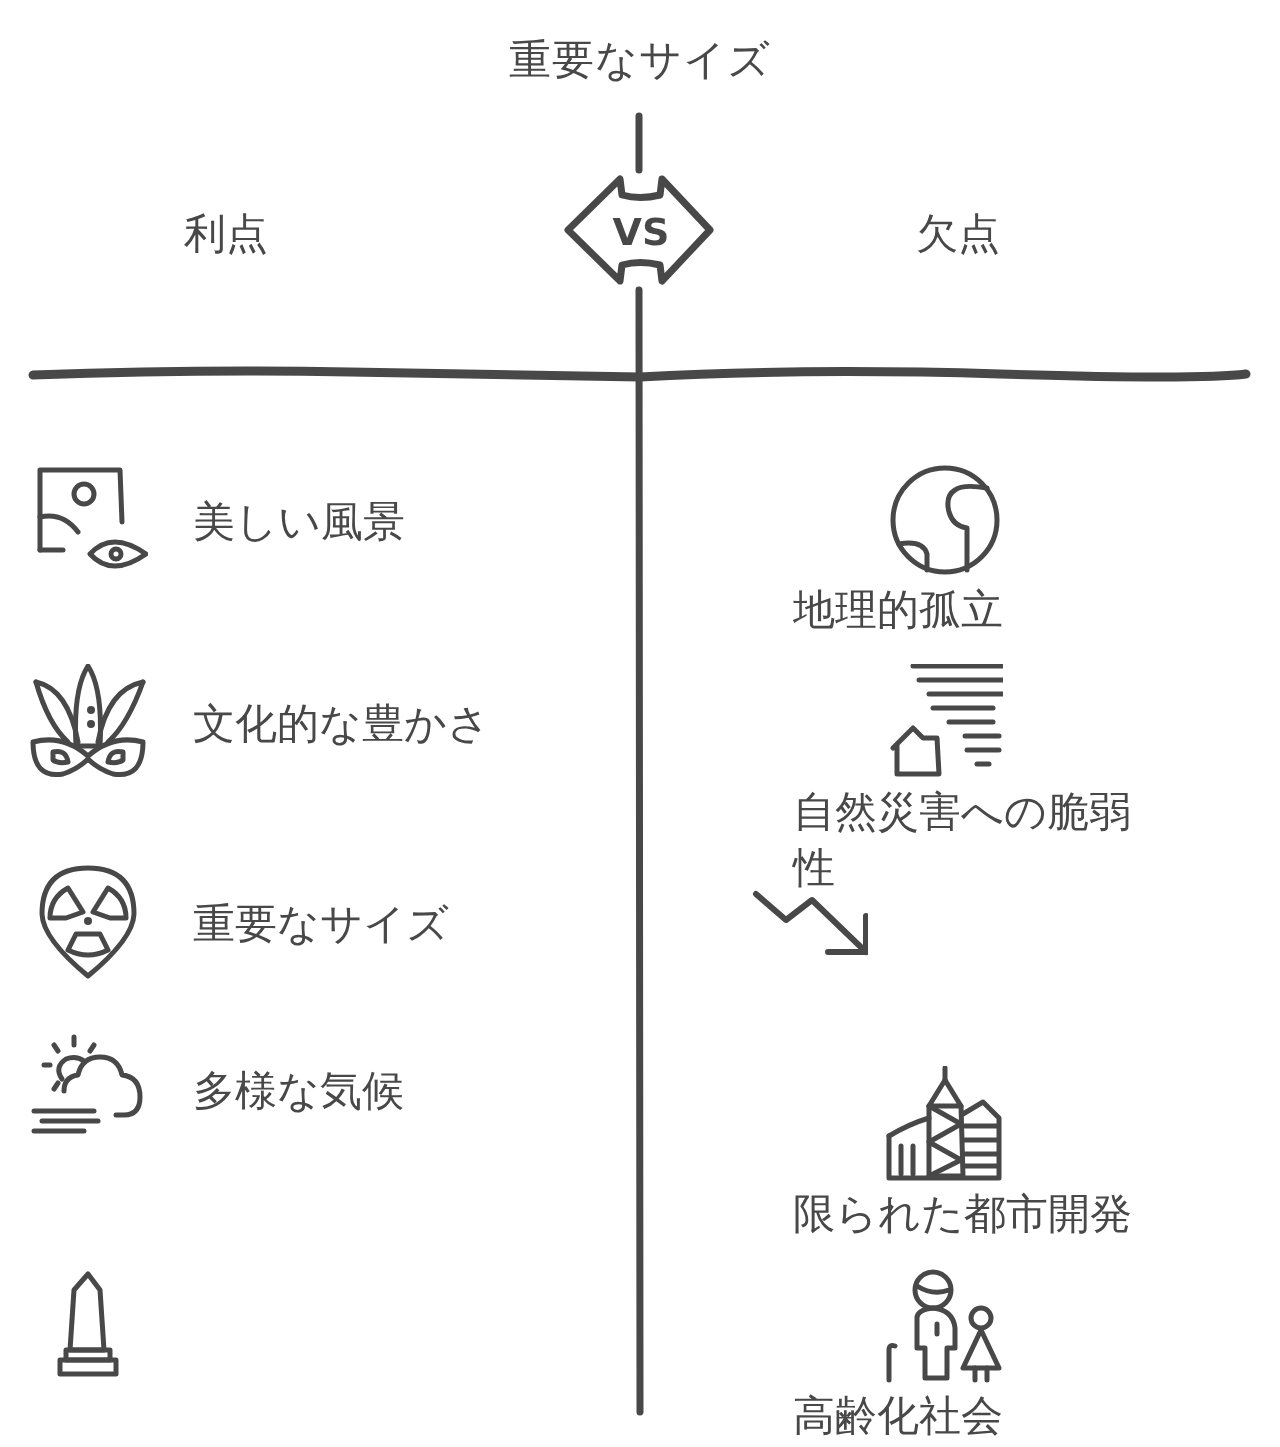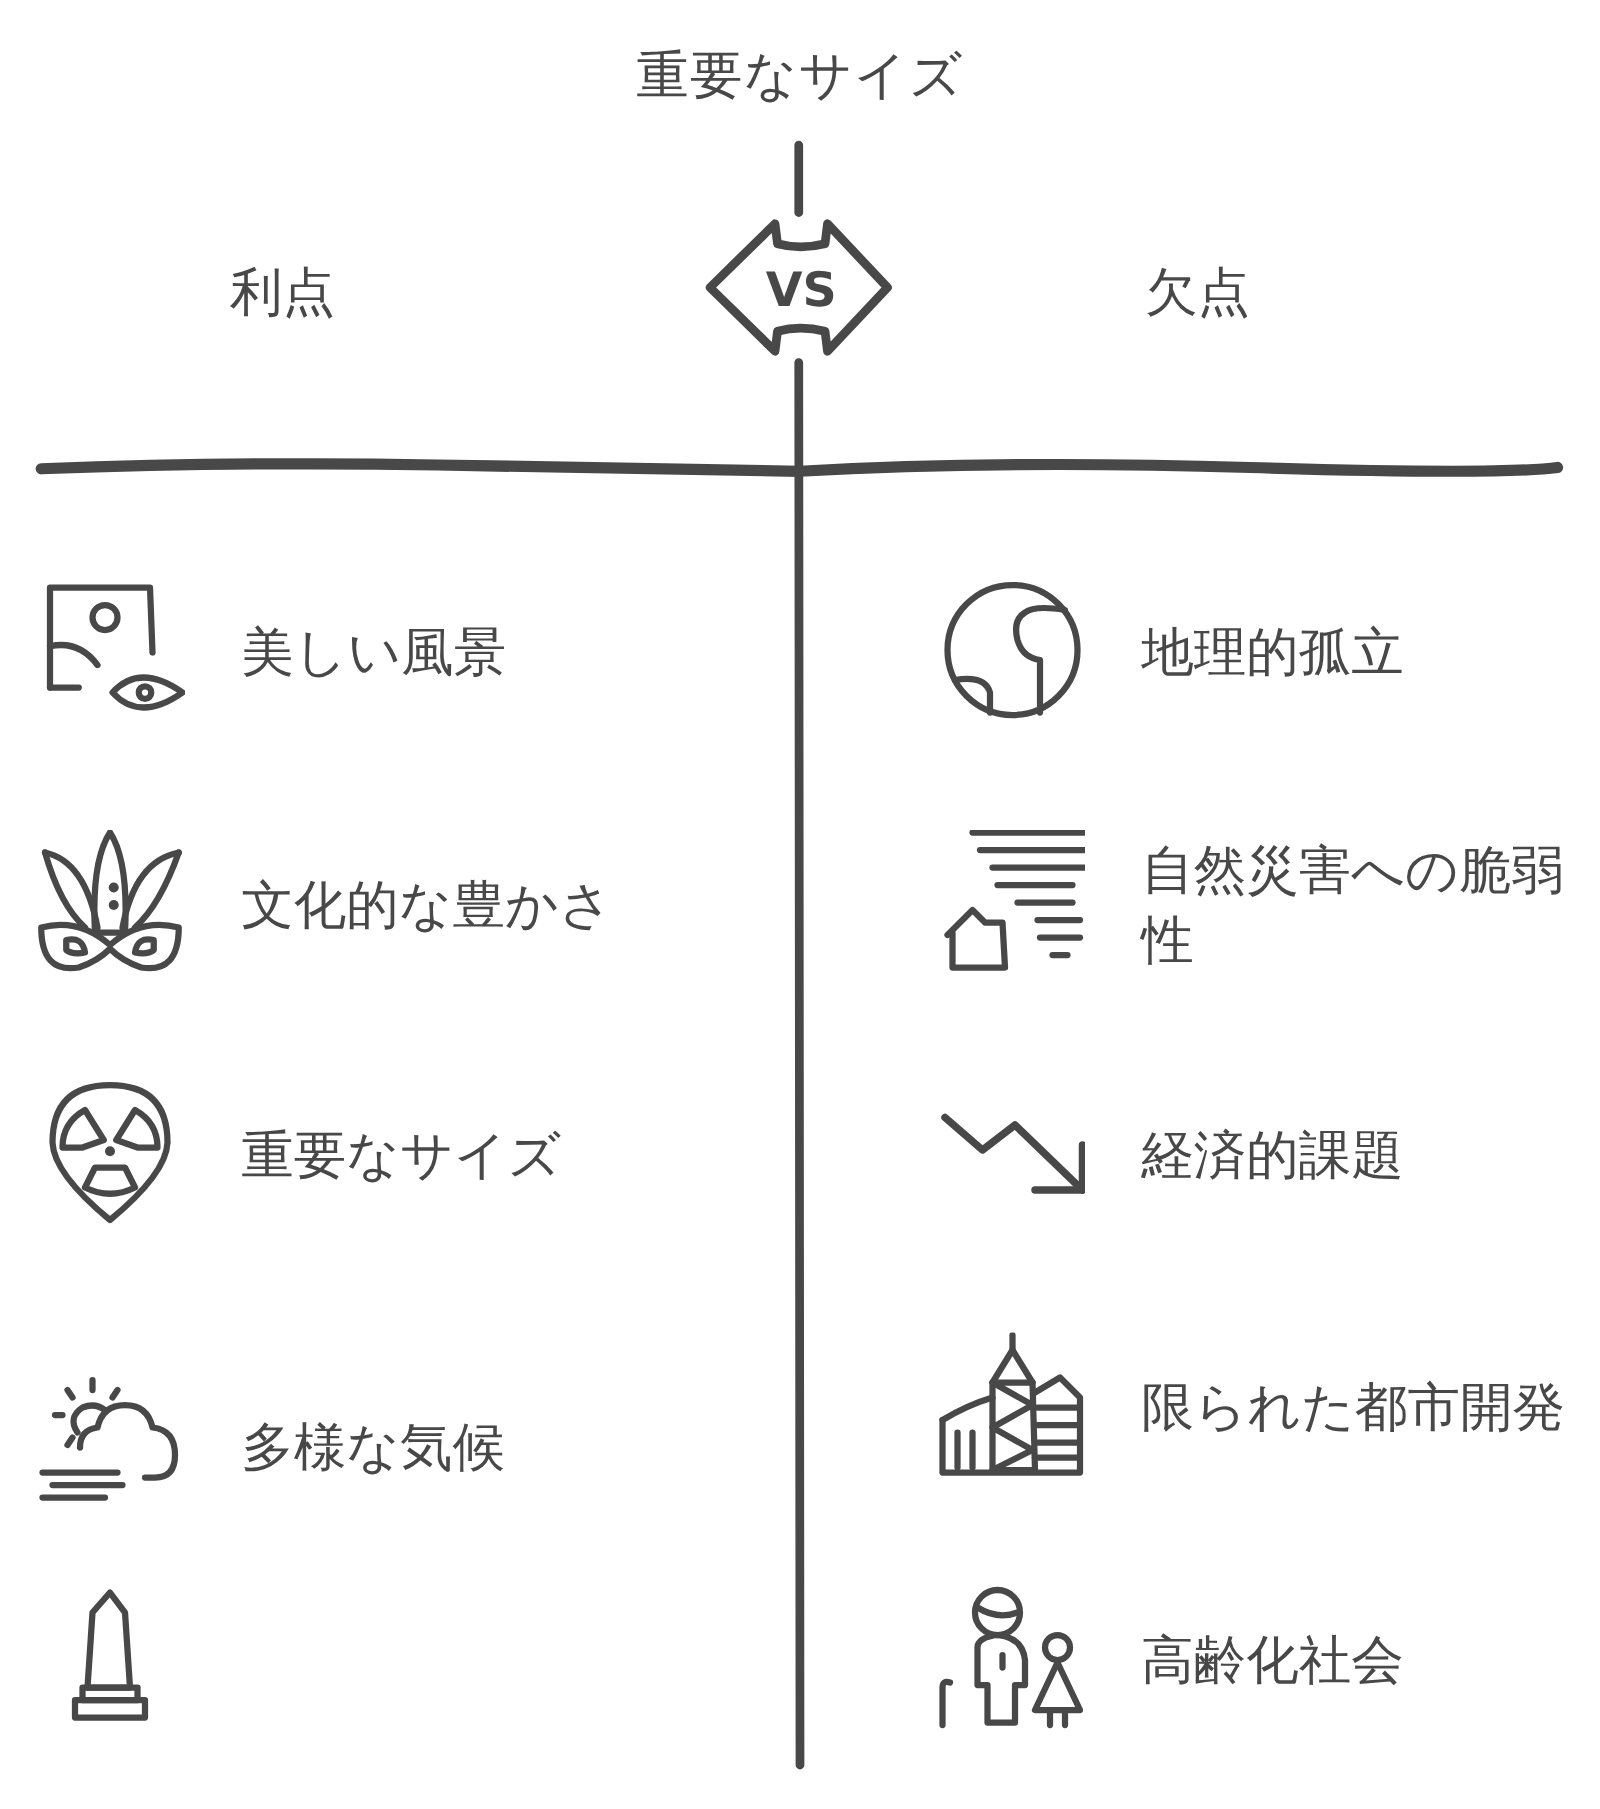--- a/index.html
+++ b/index.html
@@ -9,21 +9,21 @@
              font-size: 42px; letter-spacing: 1px; line-height: 60px; }
     .col-head { position: absolute; top: 206px; font-size: 42px; line-height: 56px; }
     .col-head.left { left: 184px; }
     .col-head.right { left: 904px; margin-left: 12px; }
     svg.lines { position: absolute; left: 0; top: 0; }
     .vs-badge { position: absolute; left: 560px; top: 165px; width: 160px; height: 130px; }
     .item { position: absolute; display: flex; align-items: center; }
     .item .icon { width: 120px; height: 120px; flex: 0 0 120px; }
     .item .label { font-size: 42px; line-height: 56px; margin-left: 45px; width: 350px; }
     .item.left { left: 28px; }
-    .item.right { left: 748px; }
+    .item.right { left: 748px; flex-direction: column; }
     .item.right .label { width: 345px; }
   </style>
 </head>
 <body>
 
 <svg class="lines" width="1280" height="1447">
   <line x1="639" y1="116" x2="639" y2="170" stroke="#484848" stroke-width="7" stroke-linecap="round"></line>
   <line x1="639" y1="290" x2="640" y2="1412" stroke="#484848" stroke-width="7" stroke-linecap="round"></line>
   <path d="M33 375 Q 200 369 350 372 T 640 377 Q 800 368 1000 374 T 1246 374" fill="none" stroke="#484848" stroke-width="9" stroke-linecap="round"></path>
 </svg>
@@ -78,21 +78,21 @@
       <path d="M60 112 Q15 75 14 50 Q14 4 60 4 Q106 4 106 50 Q105 75 60 112 Z"></path>
       <path d="M40 24 L55 48 L38 54 L22 54 Q22 34 40 24 Z"></path>
       <path d="M80 24 L65 48 L82 54 L98 54 Q98 34 80 24 Z"></path>
       <path d="M48 70 L72 70 L80 86 Q60 96 40 86 Z"></path>
     </g>
     <circle cx="60" cy="57" r="4" fill="#484848"></circle>
   </svg>
   <div class="label">重要なサイズ</div>
 </div>
 
-<div class="item left" style="top:1098px">
+<div class="item left" style="top:1031px">
   <svg class="icon" viewBox="0 0 120 120">
     <g fill="none" stroke="#484848" stroke-width="5" stroke-linecap="round" stroke-linejoin="round">
       <path d="M46 6 L46 14"></path>
       <path d="M26 14 L30 20"></path>
       <path d="M66 14 L62 20"></path>
       <path d="M16 34 L22 34"></path>
       <path d="M26 58 L30 52"></path>
       <path d="M34 48 Q26 36 38 28 Q48 24 56 30"></path>
       <path d="M36 60 Q36 46 50 44 Q54 26 72 26 Q90 26 94 44 Q112 46 112 66 Q112 84 96 84 L88 84"></path>
       <path d="M6 80 L66 80"></path>
@@ -141,21 +141,20 @@
   <div class="label">自然災害への脆弱性</div>
 </div>
 
 <div class="item right" style="top:864px">
   <svg class="icon" viewBox="0 0 120 120">
     <g fill="none" stroke="#484848" stroke-width="6" stroke-linecap="round" stroke-linejoin="round">
       <path d="M8 30 L38 56 L64 36 L118 88"></path>
       <path d="M118 52 L118 88 L80 88"></path>
     </g>
   </svg>
-  <div class="label">経済的課題</div>
 </div>
 
 <div class="item right" style="top:1066px">
   <svg class="icon" viewBox="0 0 120 120">
     <g fill="none" stroke="#484848" stroke-width="5" stroke-linecap="round" stroke-linejoin="round">
       <path d="M62 2 L62 14"></path>
       <path d="M46 40 L62 14 L78 40 Z"></path>
       <path d="M46 40 L46 110 L80 110 L78 40"></path>
       <path d="M46 40 L78 58 L46 76 L78 94 L46 110"></path>
       <path d="M6 70 Q26 58 46 52"></path>

